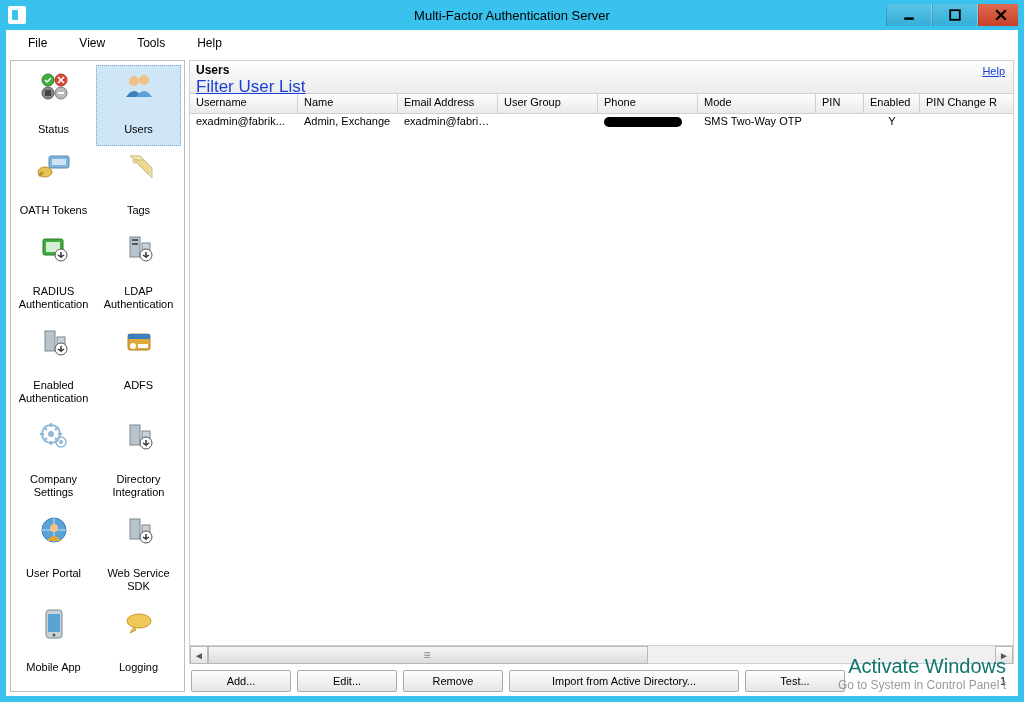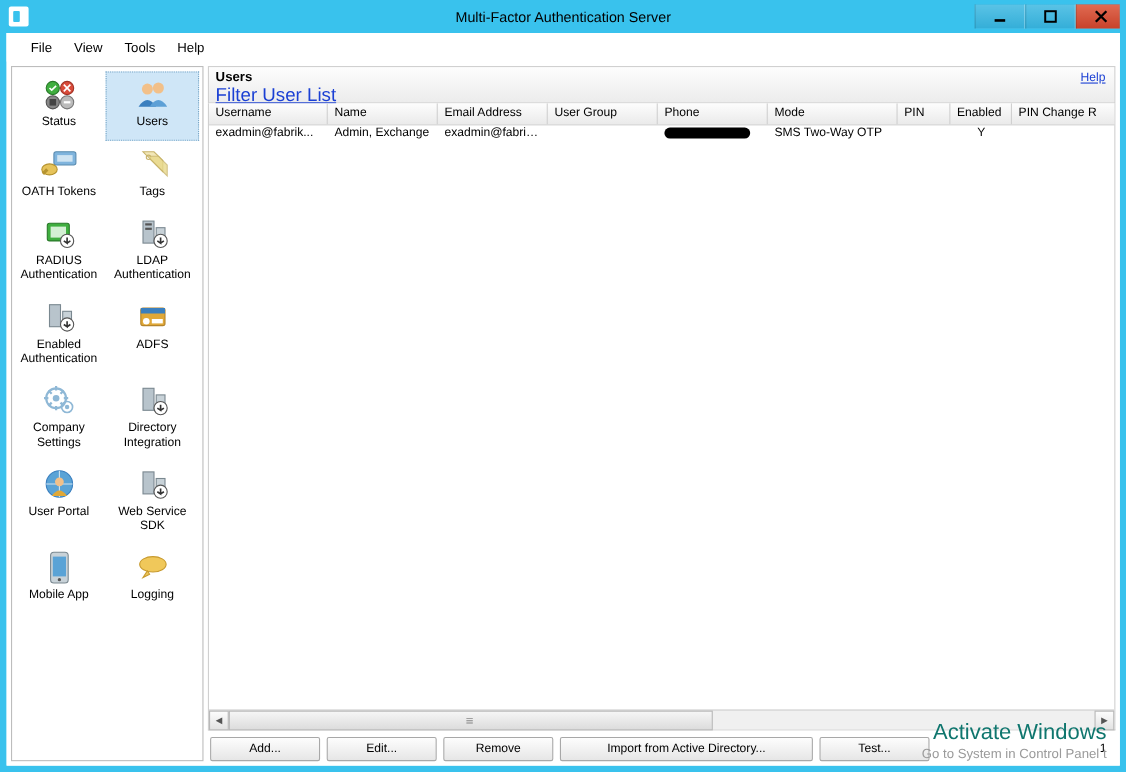--- a/index.html
+++ b/index.html
@@ -12,30 +12,30 @@
   .titlebar .title { position:absolute; left:50%; transform:translateX(-50%); font-size: 13px; color: #000; }
   .titlebar .win-buttons { margin-left: auto; display: flex; }
   .titlebar .win-btn { width: 46px; height: 22px; display:flex; align-items:center; justify-content:center; border-left:1px solid rgba(0,0,0,0.15); border-right:1px solid rgba(255,255,255,0.3); background:linear-gradient(#5ac3e6,#34aed8); cursor:default; font-size:14px; }
   .titlebar .win-btn.close-btn { background: linear-gradient(#e06b52,#c8412a); color:#000; }
   .titlebar .win-btn svg { width:12px; height:12px; }
 
   
   .app-frame { position:absolute; top:30px; left:6px; right:6px; bottom:6px; background:#fff; }
 
   
-  .menubar { height: 26px; background: #fff; display:flex; align-items:center; padding-left:12px; gap: 0; }
+  .menubar { height: 26px; background: #fff; display:flex; align-items:center; padding-left:12px; gap: 12px; }
   .menubar .menu-item { padding: 3px 10px; cursor:default; }
 
   
   .body-area { display:flex; height: calc(100% - 26px); }
   .sidebar { width: 175px; border:1px solid #bdbdbd; margin:4px 0 4px 4px; display:flex; flex-wrap:wrap; align-content:flex-start; padding:4px 0; overflow:hidden; }
   .sidebar-item { width: 85px; text-align:center; padding:4px 2px 10px 2px; cursor:default; }
   .sidebar-item.selected { background:#cfe6f7; border:1px dotted #7aa7c7; padding:3px 1px 9px 1px; }
   .sidebar-item .icon-wrap { height:34px; display:flex; align-items:center; justify-content:center; }
-  .sidebar-item .lbl { font-size:11px; line-height:13px; margin-top:2px; word-wrap:break-word; }
+  .sidebar-item .lbl { font-size:11px; line-height:13px; margin-top:20px; word-wrap:break-word; }
 
   .main { flex:1; display:flex; flex-direction:column; padding:4px 4px 4px 4px; min-width:0; }
   .header-row { background:linear-gradient(#fdfdfd,#ececec); border:1px solid #d0d0d0; height:34px; display:flex; align-items:flex-start; justify-content:space-between; padding:2px 8px 0 6px; }
   .header-row .hleft { display:flex; flex-direction:column; }
   .header-row .htitle { font-weight:bold; font-size:12px; }
   .header-row .filter-link { color:#1a3fd4; text-decoration:underline; font-size:17px; cursor:pointer; }
   .header-row .help-link { color:#1a3fd4; text-decoration:underline; font-size:11px; cursor:pointer; margin-top:2px; }
 
   
   .table-wrap { flex:1; border:1px solid #d0d0d0; border-top:none; display:flex; flex-direction:column; min-height:0; }

